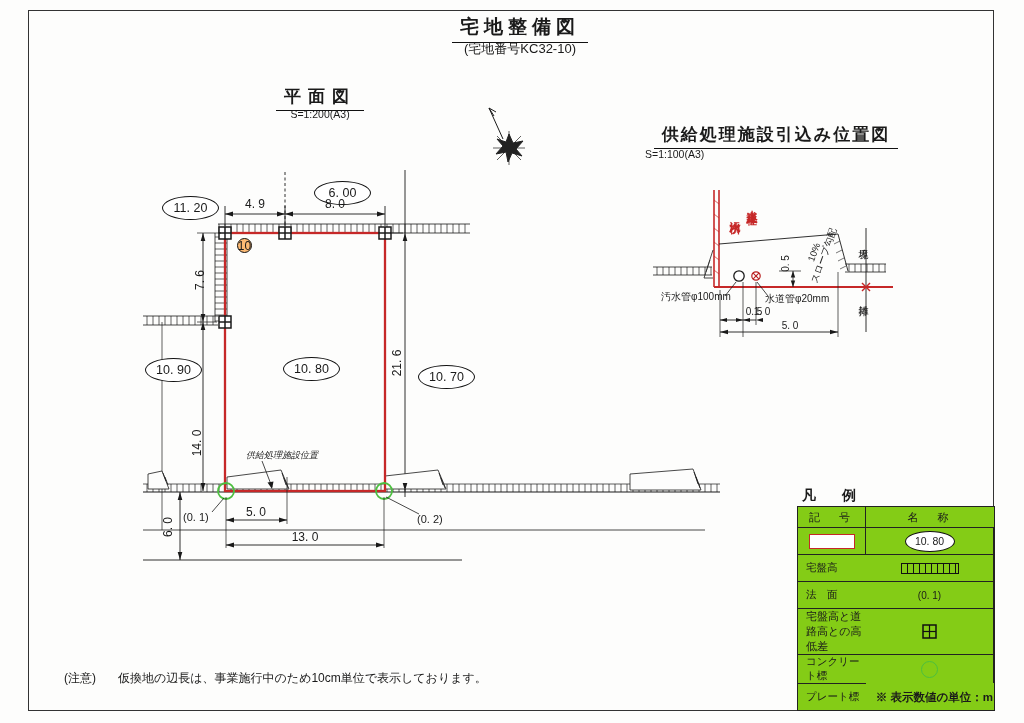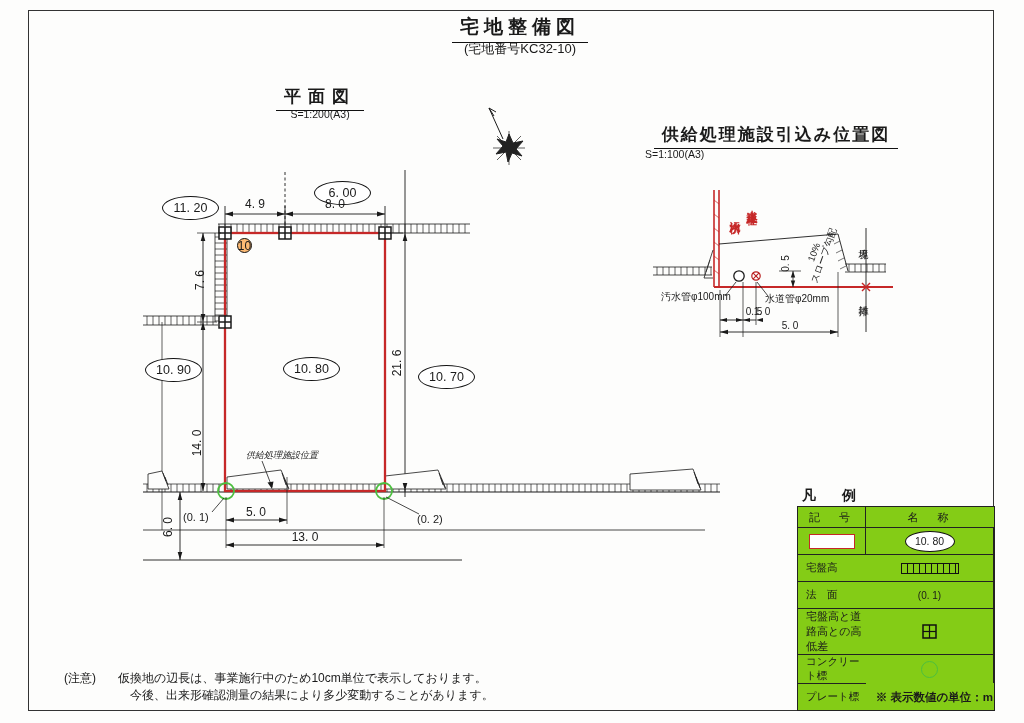--- a/index.html
+++ b/index.html
@@ -316,14 +316,13 @@
       <div class="lg-cell lg-sym">
           <span class="sym-circle"></span>
         </div>
       <div class="lg-cell lg-name">プレート標</div>
     </div>
   </div>
   <div class="t" style="left:840px;top:690px;width:153px;font-size:11.5px;text-align:right;font-weight:bold;">※ 表示数値の単位：m</div>
 
   <div class="t" style="left:64px;top:670px;font-size:12px;">(注意)</div>
   <div class="t" style="left:118px;top:670px;font-size:12px;">仮換地の辺長は、事業施行中のため10cm単位で表示しております。</div>
-  <div class="t" style="left:130px;top:687px;font-size:12px;">今後、出来形確認測量の結果により多少変動することがあります。</div>
 </div>
 
 </body></html>

